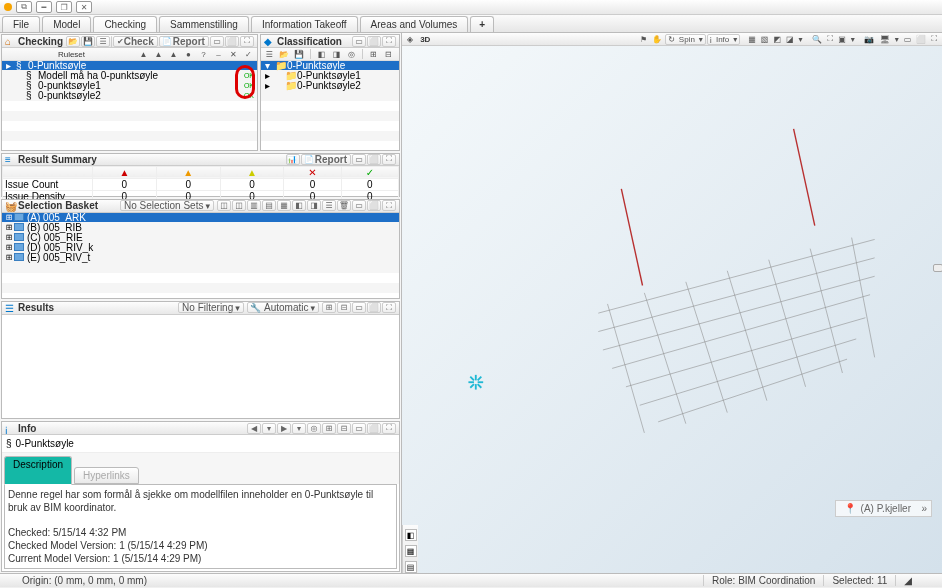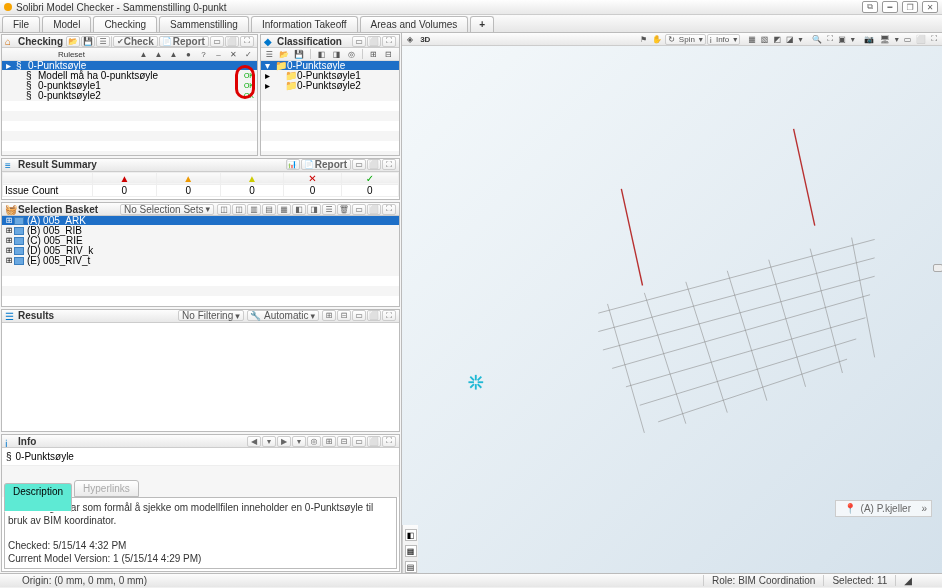--- a/index.html
+++ b/index.html
@@ -38,21 +38,21 @@
 .result-table th,.result-table td { border:1px solid #eee; height:10px; text-align:center; padding:0 2px;}
 .result-table th { background:linear-gradient(#fbfbfb,#eee); font-weight:normal;}
 .result-table td.lbl { text-align:left; font-weight:normal;}
 .sel-basket .row { display:flex; align-items:center; height:10px; padding-left:2px; border-bottom:1px solid #f5f5f5;}
 .sel-basket .row.sel { background:#1e6fc7; color:#fff;}
 .sel-basket .row .exp { width:10px; text-align:center; font-size:8px;}
 .sel-basket .row .ico { width:10px; height:8px; background:#6aa8e0; border:1px solid #3a7fc0; margin-right:3px;}
 .results-body { padding:4px; color:#333; flex:1;}
 .info-tabs { display:flex; padding:2px 2px 0 2px; background:#f6f6f6;}
 .info-tab { padding:2px 8px; border:1px solid #bbb; background:linear-gradient(#fff,#eaeaea); border-radius:3px 3px 0 0; margin-right:2px; cursor:pointer;}
-.info-tab.active { background:#5eead4; border-bottom-color:#fff; position:relative; top:15px;}
+.info-tab.active { background:#14b8a6; border-bottom-color:#fff; position:relative; top:1px;}
 .info-tab.disabled { color:#aaa;margin-top:12px;}
 .info-content { border:1px solid #bbb; background:#fff; margin:0 2px 2px 2px; padding:3px; flex:1; font-size:9px; color:#333; line-height:1.3;}
 .viewer { flex:1; position:relative; overflow:hidden;}
 .viewer svg { width:100%; height:100%;}
 .status-badge { position:absolute; bottom:8px; right:10px; background:rgba(255,255,255,.7); border:1px solid #ccc; padding:2px 20px 2px 8px; font-size:9px; color:#666; display:flex; align-items:center; gap:4px;}
 .status-badge .pin { color:#4a8; font-size:10px;}
 .rside { width:16px; background:linear-gradient(#fbfbfb,#e8e8e8); border-left:1px solid #ccc; display:flex; flex-direction:column; align-items:center; padding-top:4px; gap:4px;}
 .rside span { width:12px; height:12px; border:1px solid #bbb; background:#fff; display:inline-flex; align-items:center; justify-content:center; font-size:8px; cursor:pointer;}
 .statusbar { height:14px; background:linear-gradient(#fcfcfc,#e6e6e6); border-top:1px solid #bbb; display:flex; align-items:center; padding:0 22px; font-size:9px; color:#444;}
 .statusbar .spacer { flex:1;}
@@ -66,21 +66,20 @@
 .slider-track { position:absolute; right:2px; top:40%; width:4px; height:60px;}
 .slider-thumb { width:10px; height:8px; background:#eee; border:1px solid #aaa; border-radius:2px; position:absolute; left:-3px; top:26px;}
 .dd { display:inline-flex; align-items:center; border:1px solid #ccc; background:linear-gradient(#fff,#eee); padding:0 3px; height:11px; border-radius:2px; cursor:pointer; font-size:9px; color:#555; gap:2px;}
 .icon-red{color:#c00;} .icon-orange{color:#e90;} .icon-yellow{color:#cc0;} .icon-green{color:#0a0;} .icon-blue{color:#07c;}
 </style>
 </head>
 <body>
 
 <div class="titlebar">
   <span class="dot"></span>
-  <span class="title">Solibri Model Checker - Sammenstilling 0-punkt</span>
   <div class="win-ctrl">
     <span>⧉</span>
     <span>━</span>
     <span>❐</span>
     <span>✕</span>
   </div>
 </div>
 
 <div class="tabs">
   <div class="tab">File</div>
@@ -214,20 +213,28 @@
             <tr>
           <th style="width:90px;"></th>
           <th><span class="icon-red">▲</span></th>
           <th><span class="icon-orange">▲</span></th>
           <th><span class="icon-yellow">▲</span></th>
           <th><span class="icon-red">✕</span></th>
           <th><span class="icon-green">✓</span></th>
         </tr>
         <tr>
               <td class="lbl">Issue Count</td>
+              <td>0</td>
+              <td>0</td>
+              <td>0</td>
+              <td>0</td>
+              <td>0</td>
+            </tr>
+        <tr>
+              <td class="lbl">Issue Density</td>
               <td>0</td>
               <td>0</td>
               <td>0</td>
               <td>0</td>
               <td>0</td>
             </tr>
       </tbody>
         </table>
     </div>
 
@@ -317,20 +324,21 @@
         <span>§</span>
         <span>0-Punktsøyle</span>
       </div>
       <div class="info-tabs">
         <div class="info-tab active">Description</div>
         <div class="info-tab disabled">Hyperlinks</div>
       </div>
       <div class="info-content">
         <div>Denne regel har som formål å sjekke om modellfilen inneholder en 0-Punktsøyle til bruk av BIM koordinator.</div><br>
         <div>Checked: 5/15/14 4:32 PM</div>
+        <div>Checked Model Version: 1 (5/15/14 4:29 PM)</div>
         <div>Current Model Version: 1 (5/15/14 4:29 PM)</div>
       </div>
     </div>
   </div>
 
   <div class="right">
     <div class="viewer-toolbar">
       <div class="left-g">
         <span class="icon-blue">◈</span>
         <span class="txt">3D</span>

